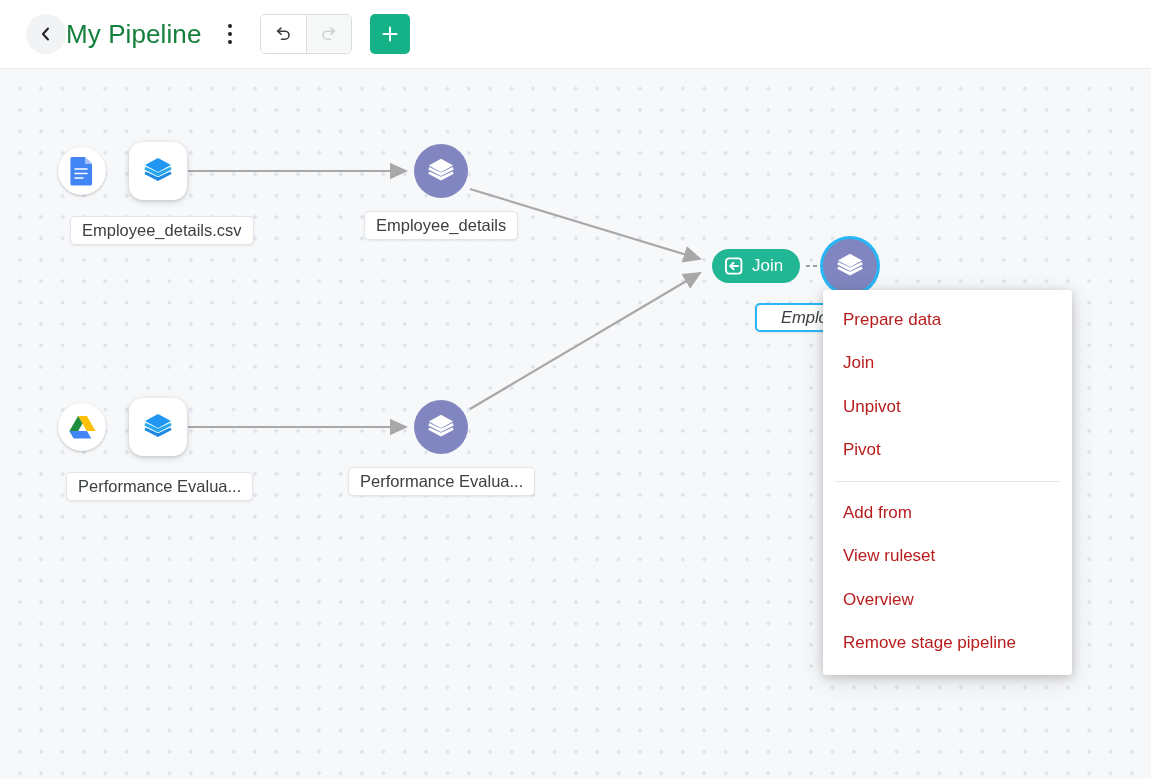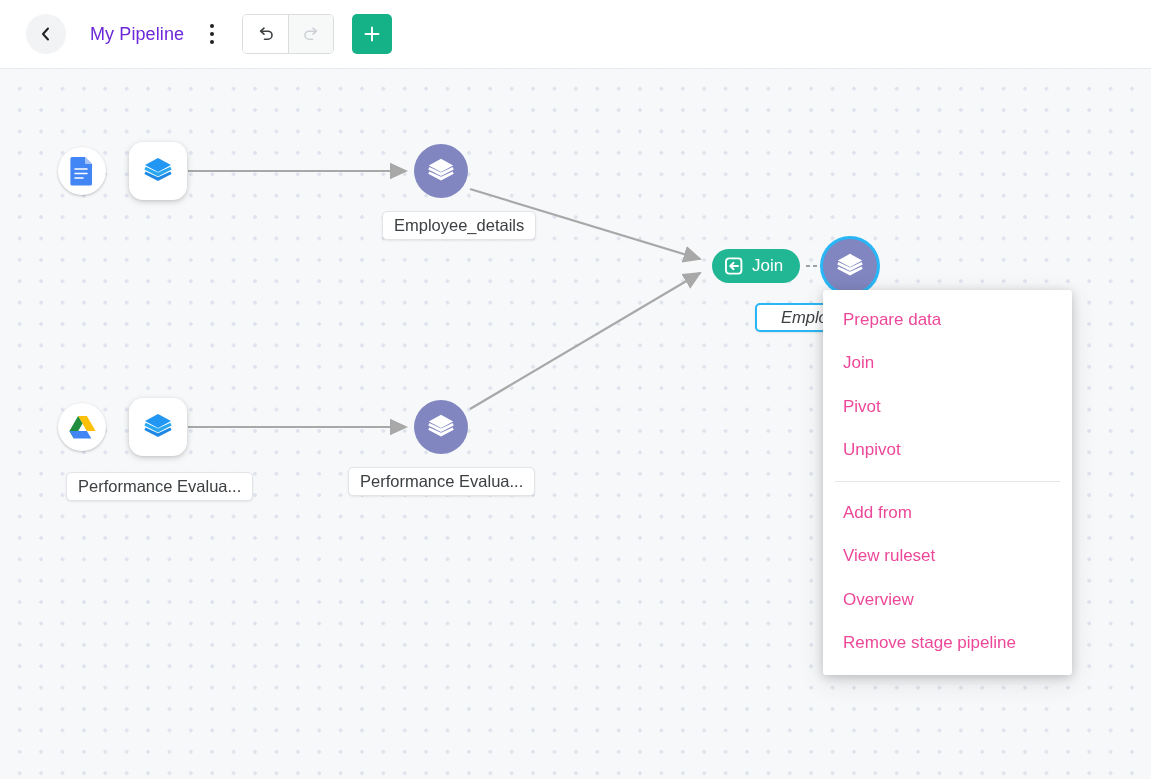--- a/index.html
+++ b/index.html
@@ -23,23 +23,22 @@
   }
   .back-btn {
     margin-left: 26px;
     width: 40px; height: 40px; border-radius: 50%;
     background: #f1f3f4;
     display: flex; align-items: center; justify-content: center;
     cursor: pointer; border: none; padding: 0;
   }
   .back-btn svg { display: block; }
   .page-title {
-    margin-left: 24px;
-    font-size: 18px;
-    color: #6d28d9;
+    font-size: 26px;
+    color: #15803d;
     font-weight: 400;
     letter-spacing: .1px;
     white-space: nowrap;
   }
   .kebab {
     margin-left: 16px;
     width: 24px; height: 36px;
     display: flex; flex-direction: column;
     align-items: center; justify-content: center;
     gap: 4px; cursor: pointer;
@@ -140,21 +139,21 @@
     border-radius: 3px;
     box-shadow: 0 2px 10px rgba(60,64,67,.24), 0 6px 24px rgba(60,64,67,.14);
     padding: 8px 0 10px 0;
     z-index: 80;
   }
   .ctx-item {
     height: 43.5px;
     display: flex; align-items: center;
     padding: 0 20px;
     font-size: 17px;
-    color: #ec4899;
+    color: #b91c1c;
     cursor: pointer;
     white-space: nowrap;
   }
   .ctx-sep { height: 1px; background: #e4e6ea; margin: 9px 12px 9px 12px; }
 </style>
 </head>
 <body>
 
 <div id="app">
 
@@ -228,30 +227,31 @@
     </div>
 
     <div class="node stage-sq" style="left:129px; top:73px;">
       <svg width="32" height="32" viewBox="0 0 32 32">
         <path d="M16 3 L29 10 L16 17 L3 10 Z" fill="#2196f3"></path>
         <path d="M16 17.6 L28.4 11.8 L29.6 14.4 L16 21.4 L2.4 14.4 L3.6 11.8 Z" fill="#29a8f0"></path>
         <path d="M16 22.2 L28.4 16.4 L29.6 19 L16 26 L2.4 19 L3.6 16.4 Z" fill="#1e88e5"></path>
       </svg>
     </div>
 
+    <div class="node-label" style="left:70px; top:147px;">Employee_details.csv</div>
 
     <div class="node stage-circle" style="left:414px; top:75px;">
       <svg width="30" height="30" viewBox="0 0 32 32">
         <path d="M16 3 L29 10 L16 17 L3 10 Z" fill="#ffffff"></path>
         <path d="M16 17.6 L28.4 11.8 L29.6 14.4 L16 21.4 L2.4 14.4 L3.6 11.8 Z" fill="#ffffff"></path>
         <path d="M16 22.2 L28.4 16.4 L29.6 19 L16 26 L2.4 19 L3.6 16.4 Z" fill="#ffffff"></path>
       </svg>
     </div>
 
-    <div class="node-label" style="left:382px; top:142px;">Employee_details</div>
+    <div class="node-label" style="left:364px; top:142px;">Employee_details</div>
 
     <div class="node src-icon" style="left:58px; top:334px;">
       <svg width="27" height="24" viewBox="0 0 28 25">
         <path d="M9.4 1 H18.6 L27.6 16.6 H18.4 Z" fill="#ffc107"></path>
         <path d="M9.4 1 L0.4 16.6 L5 24.4 L14 8.8 Z" fill="#1e8e3e"></path>
         <path d="M0.4 16.6 H18.6 L23.2 24.4 H5 Z" fill="#4285f4"></path>
       </svg>
     </div>
 
     <div class="node stage-sq" style="left:129px; top:329px;">
@@ -291,22 +291,22 @@
       </svg>
     </div>
 
     <div class="node-label selected" style="left:755px; top:234px;">Employ</div>
 
   </div>
 
   <div class="ctx-menu">
     <div class="ctx-item">Prepare data</div>
     <div class="ctx-item">Join</div>
+    <div class="ctx-item">Unpivot</div>
     <div class="ctx-item">Pivot</div>
-    <div class="ctx-item">Unpivot</div>
     <div class="ctx-sep"></div>
     <div class="ctx-item">Add from</div>
     <div class="ctx-item">View ruleset</div>
     <div class="ctx-item">Overview</div>
     <div class="ctx-item">Remove stage pipeline</div>
   </div>
 
 </div>
 
 </body></html>

